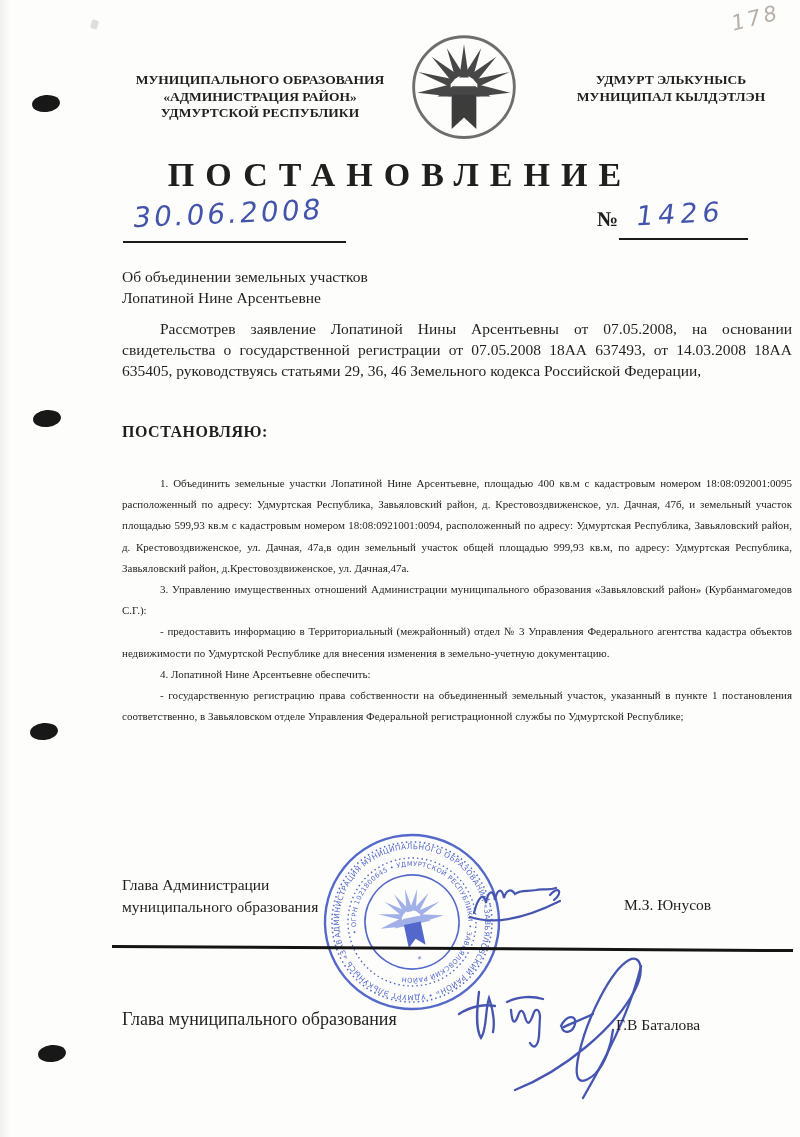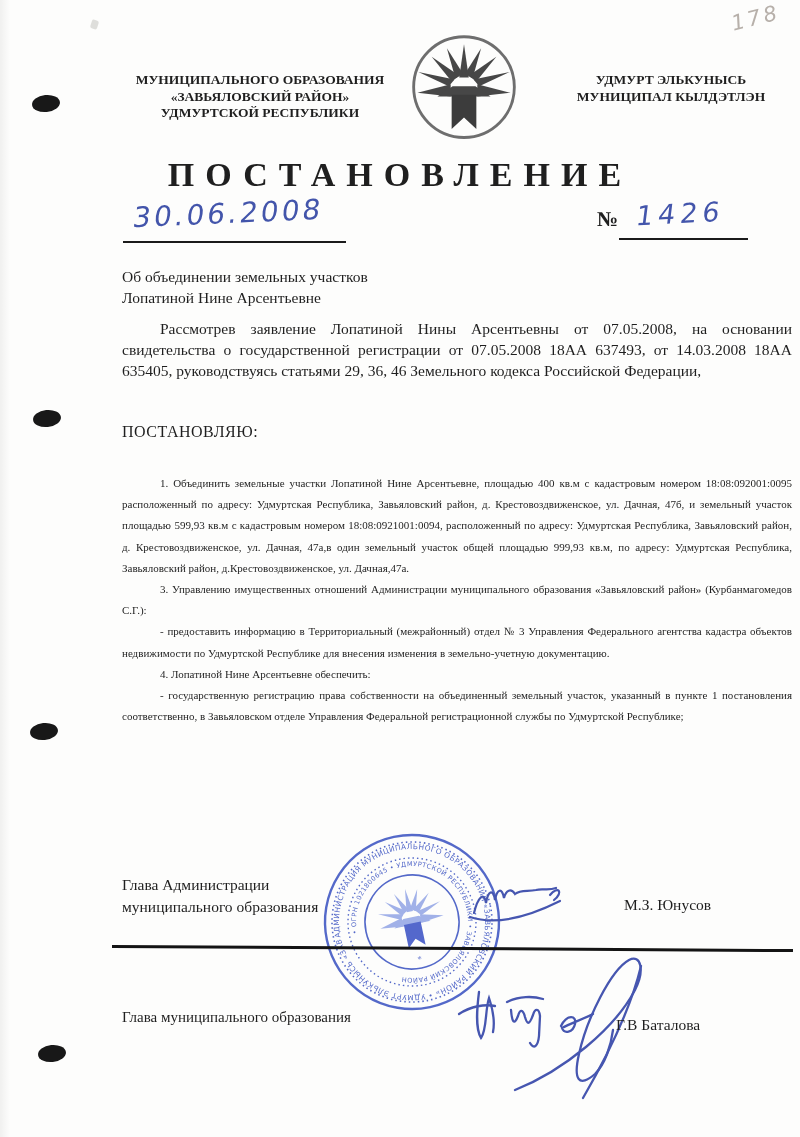--- a/index.html
+++ b/index.html
@@ -33,50 +33,50 @@
     transform:rotate(-2.5deg) skewX(-10deg);}
   .date-line{position:absolute;left:123px;top:241px;width:223px;height:2px;background:#1b1b1b;}
   .num-sign{position:absolute;left:597px;top:207px;font-size:21px;font-weight:bold;}
   .num-hand{position:absolute;left:636px;top:198px;font-size:27px;letter-spacing:5px;
     transform:rotate(-3deg) skewX(-10deg);}
   .num-line{position:absolute;left:619px;top:238px;width:129px;height:2px;background:#1b1b1b;}
   
   .subject{position:absolute;left:122px;top:266px;font-size:15.5px;line-height:21px;}
   .preamble{position:absolute;left:122px;top:318px;width:670px;font-size:15.5px;line-height:21px;text-align:justify;}
   .preamble p{margin:0;text-indent:38px;}
-  .resolve{position:absolute;left:122px;top:423px;font-size:16px;font-weight:normal;letter-spacing:.5px;}
+  .resolve{position:absolute;left:122px;top:423px;font-size:16px;font-weight:bold;letter-spacing:.5px;}
   .clauses{position:absolute;left:122px;top:473px;width:670px;font-size:11px;line-height:21.2px;text-align:justify;}
   .clauses p{margin:0;text-indent:38px;}
   
   .sig1-title{position:absolute;left:122px;top:874px;font-size:15.5px;line-height:22px;}
   .sig1-name{position:absolute;left:624px;top:896px;font-size:15.5px;}
   .divider{position:absolute;left:112px;top:947px;width:681px;height:2.5px;background:#141414;transform:rotate(0.35deg);}
   .agreed{position:absolute;left:122px;top:974px;font-size:15.5px;}
-  .sig2-title{position:absolute;left:122px;top:1009px;font-size:15px;}
+  .sig2-title{position:absolute;left:122px;top:1009px;font-size:18px;}
   .sig2-name{position:absolute;left:616px;top:1016px;font-size:15.5px;}
   .stamp{position:absolute;left:320px;top:830px;width:184px;height:184px;opacity:.87;}
   .sig-yunusov{position:absolute;left:466px;top:877px;width:102px;height:52px;}
   .sig-batalova{position:absolute;left:445px;top:944px;width:212px;height:156px;}
 </style>
 </head>
 <body>
 
 <div class="page">
 
   <div class="dot dot1"></div>
   <div class="dot dot2"></div>
   <div class="dot dot3"></div>
   <div class="dot dot4"></div>
 
   <div class="smudge"></div>
   <div class="corner-num">178</div>
 
   <div class="org-block org-left">
     <div>МУНИЦИПАЛЬНОГО ОБРАЗОВАНИЯ</div>
-    <div>«ЗАВЬЯЛОВСКИЙ РАЙОН»</div>
+    <div>«АДМИНИСТРАЦИЯ РАЙОН»</div>
     <div>УДМУРТСКОЙ РЕСПУБЛИКИ</div>
   </div>
 
   <svg class="emblem" viewBox="0 0 120 120">
     <circle cx="60" cy="58" r="53" fill="none" stroke="#6e6e6e" stroke-width="3"></circle>
     <g fill="#474747">
       <polygon points="55,48 60,13 65,48"></polygon>
       <polygon points="51,49 42,17 59,44"></polygon>
       <polygon points="69,49 78,17 61,44"></polygon>
       <polygon points="47,52 26,26 55,46"></polygon>

